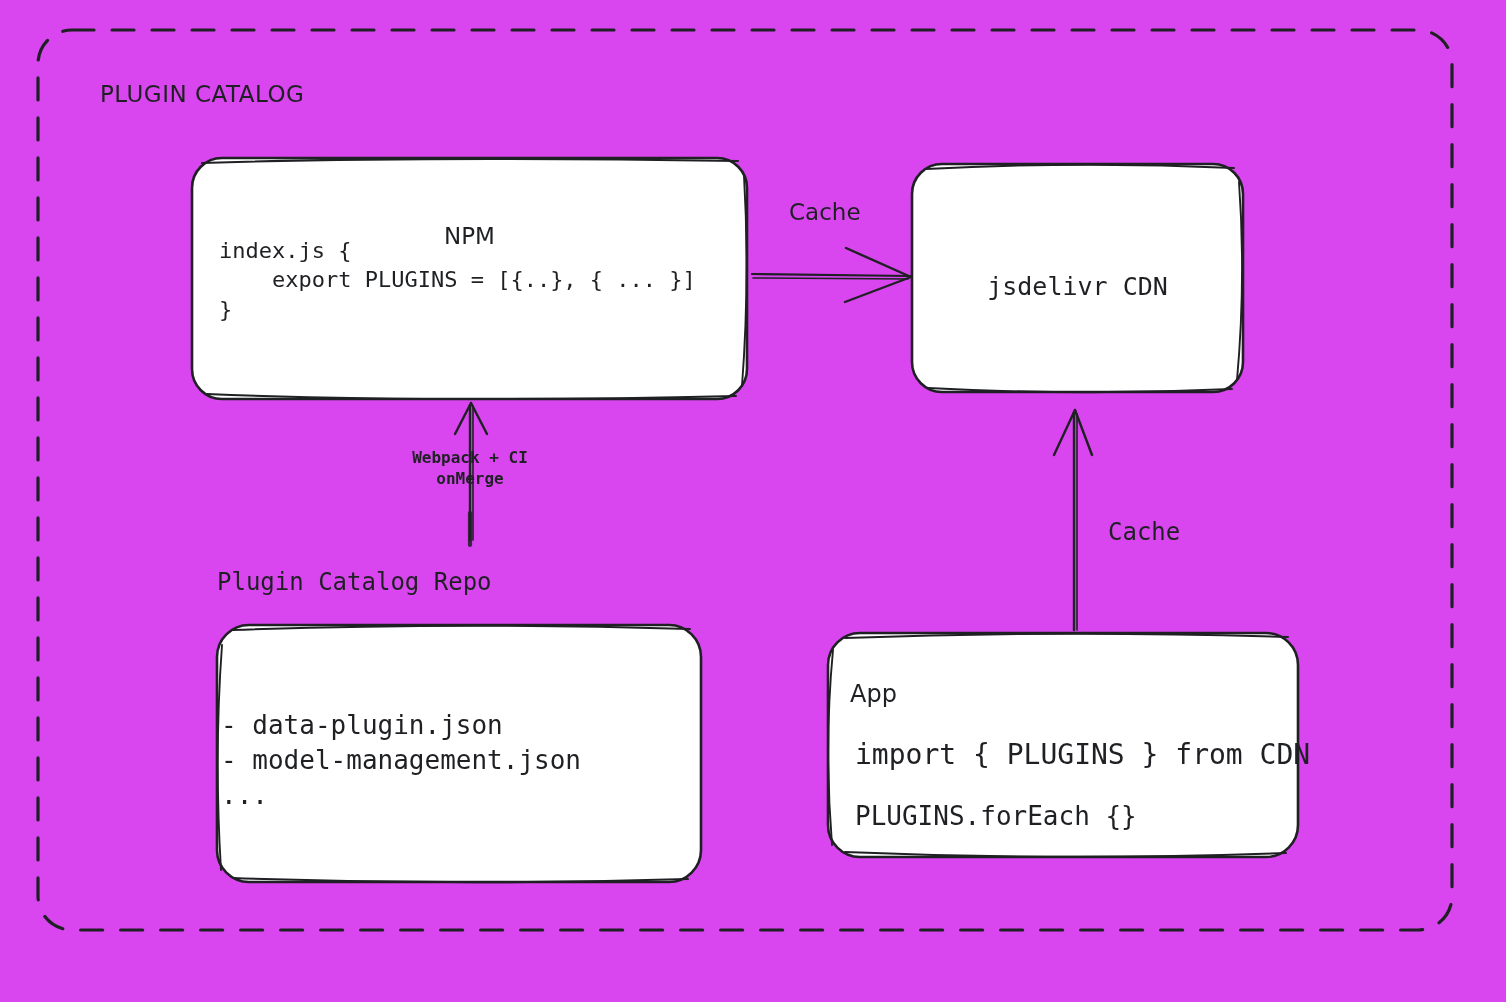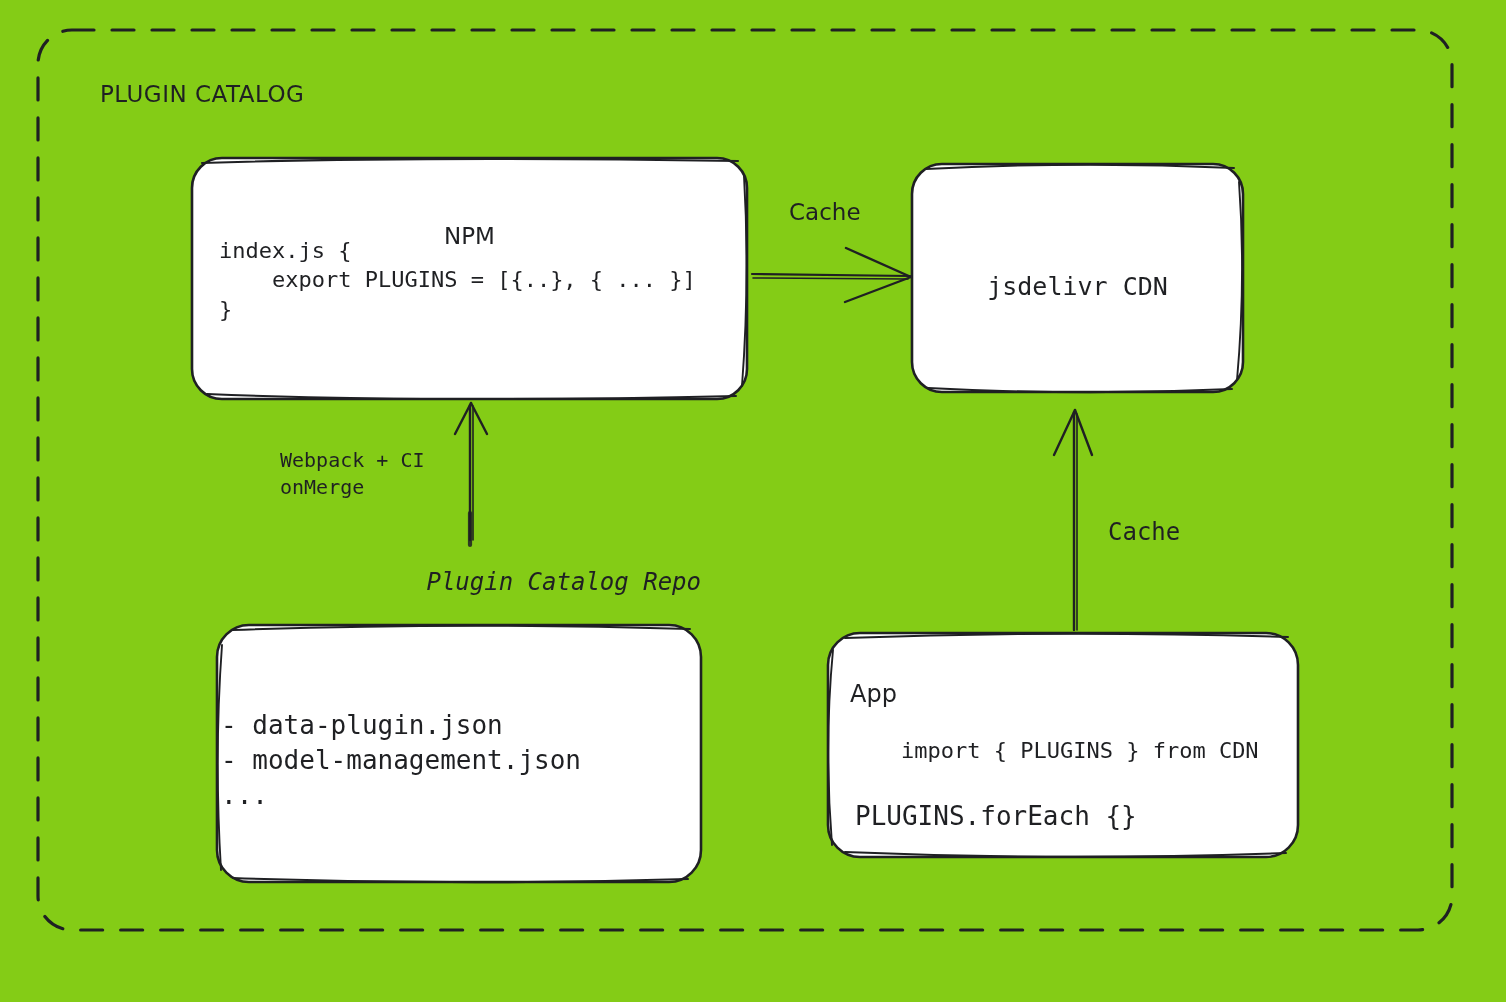--- a/index.html
+++ b/index.html
@@ -7,21 +7,21 @@
     padding: 0;
     background: #ffffff;
   }
   body {
     font-family: "DejaVu Sans Mono", "Liberation Mono", monospace;
   }
   #stage {
     position: relative;
     width: 1506px;
     height: 1002px;
-    background: #84cc16;
+    background: #d946ef;
     overflow: hidden;
   }
   #sketch {
     position: absolute;
     left: 0;
     top: 0;
     width: 1506px;
     height: 1002px;
     pointer-events: none;
   }
@@ -72,55 +72,56 @@
   
   #cache-label {
     left: 789px;
     top: 198px;
     font-size: 23px;
   }
   #webpack-label {
     left: 280px;
     top: 447px;
     width: 380px;
-    font-size: 20px;
+    text-align: center;
+    font-size: 16px;
     line-height: 1.33;
+    font-weight: bold;
   }
   #import-label {
     left: 1108px;
     top: 517px;
     font-size: 24px;
   }
   #repo-label {
     left: 217px;
     top: 567px;
     width: 484px;
-    text-align: right;
+    text-align: left;
     font-size: 24px;
-    font-style: italic;
   }
 
   
   #repo-files {
     left: 221px;
     top: 708px;
     font-size: 26px;
     line-height: 1.34;
   }
 
   
   #app-title {
     left: 850px;
     top: 679px;
     font-size: 24px;
   }
   #app-code-1 {
-    left: 901px;
+    left: 855px;
     top: 737px;
-    font-size: 22px;
+    font-size: 28px;
   }
   #app-code-2 {
     left: 855px;
     top: 800px;
     font-size: 26px;
   }
 </style>
 </head>
 <body>
 

